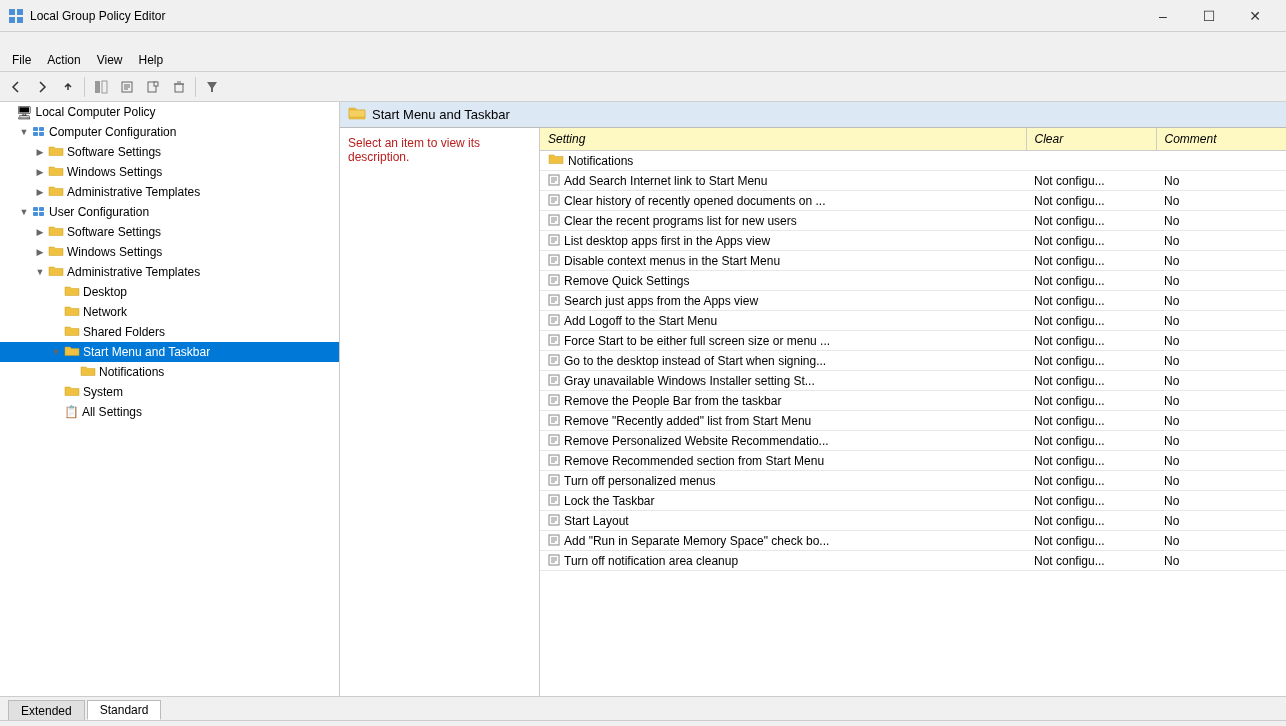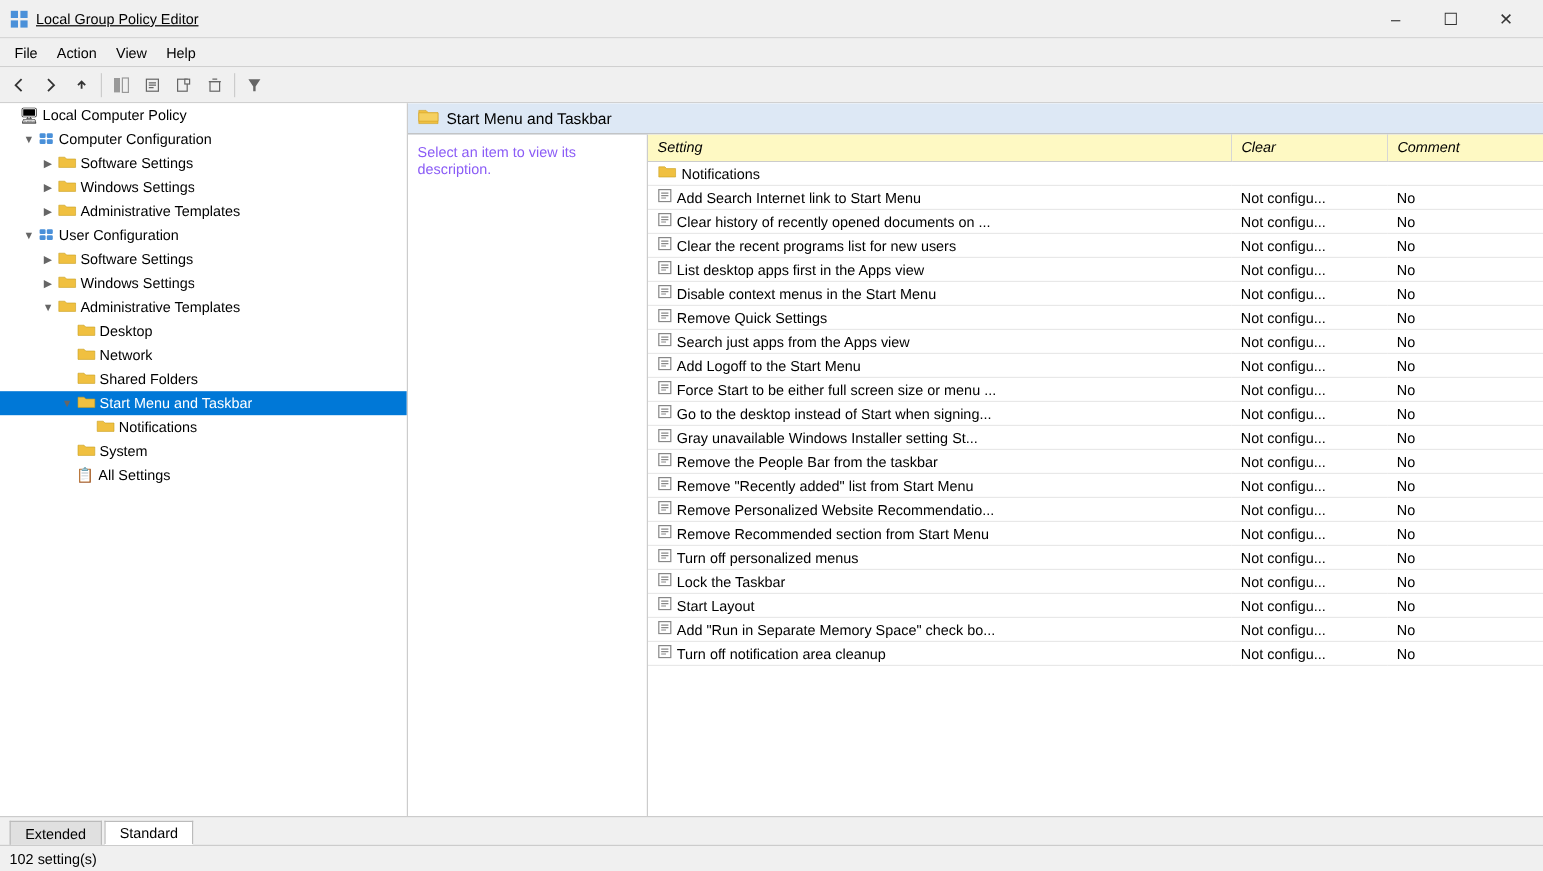--- a/index.html
+++ b/index.html
@@ -19,21 +19,20 @@
       align-items: center;
       justify-content: space-between;
       padding: 4px 8px;
       border-bottom: 1px solid #d0d0d0;
       height: 32px;
     }
     .title-bar-left {
       display: flex;
       align-items: center;
       gap: 6px;
-      text-decoration: underline;
     }
     .title-bar-icon {
       width: 16px;
       height: 16px;
     }
     .title-bar-title {
       font-size: 12px;
       color: #000;
     }
     .title-bar-controls {
@@ -54,20 +53,21 @@
     }
 
     
     .menu-bar {
       display: flex;
       align-items: center;
       padding: 2px 4px;
       background: #f0f0f0;
       border-bottom: 1px solid #d0d0d0;
       height: 24px;
+      margin-top: 16px;
     }
     .menu-item {
       padding: 2px 8px;
       cursor: pointer;
       font-size: 12px;
     }
 
     
     .toolbar {
       display: flex;
@@ -160,21 +160,21 @@
       display: flex;
       flex: 1;
       overflow: hidden;
     }
     .description-panel {
       width: 200px;
       min-width: 200px;
       padding: 8px;
       border-right: 1px solid #ccc;
       font-size: 12px;
-      color: #8b5cf6;
+      color: #b91c1c;
     }
 
     
     .table-area {
       flex: 1;
       overflow-y: auto;
       overflow-x: hidden;
     }
     .settings-table {
       width: 100%;

